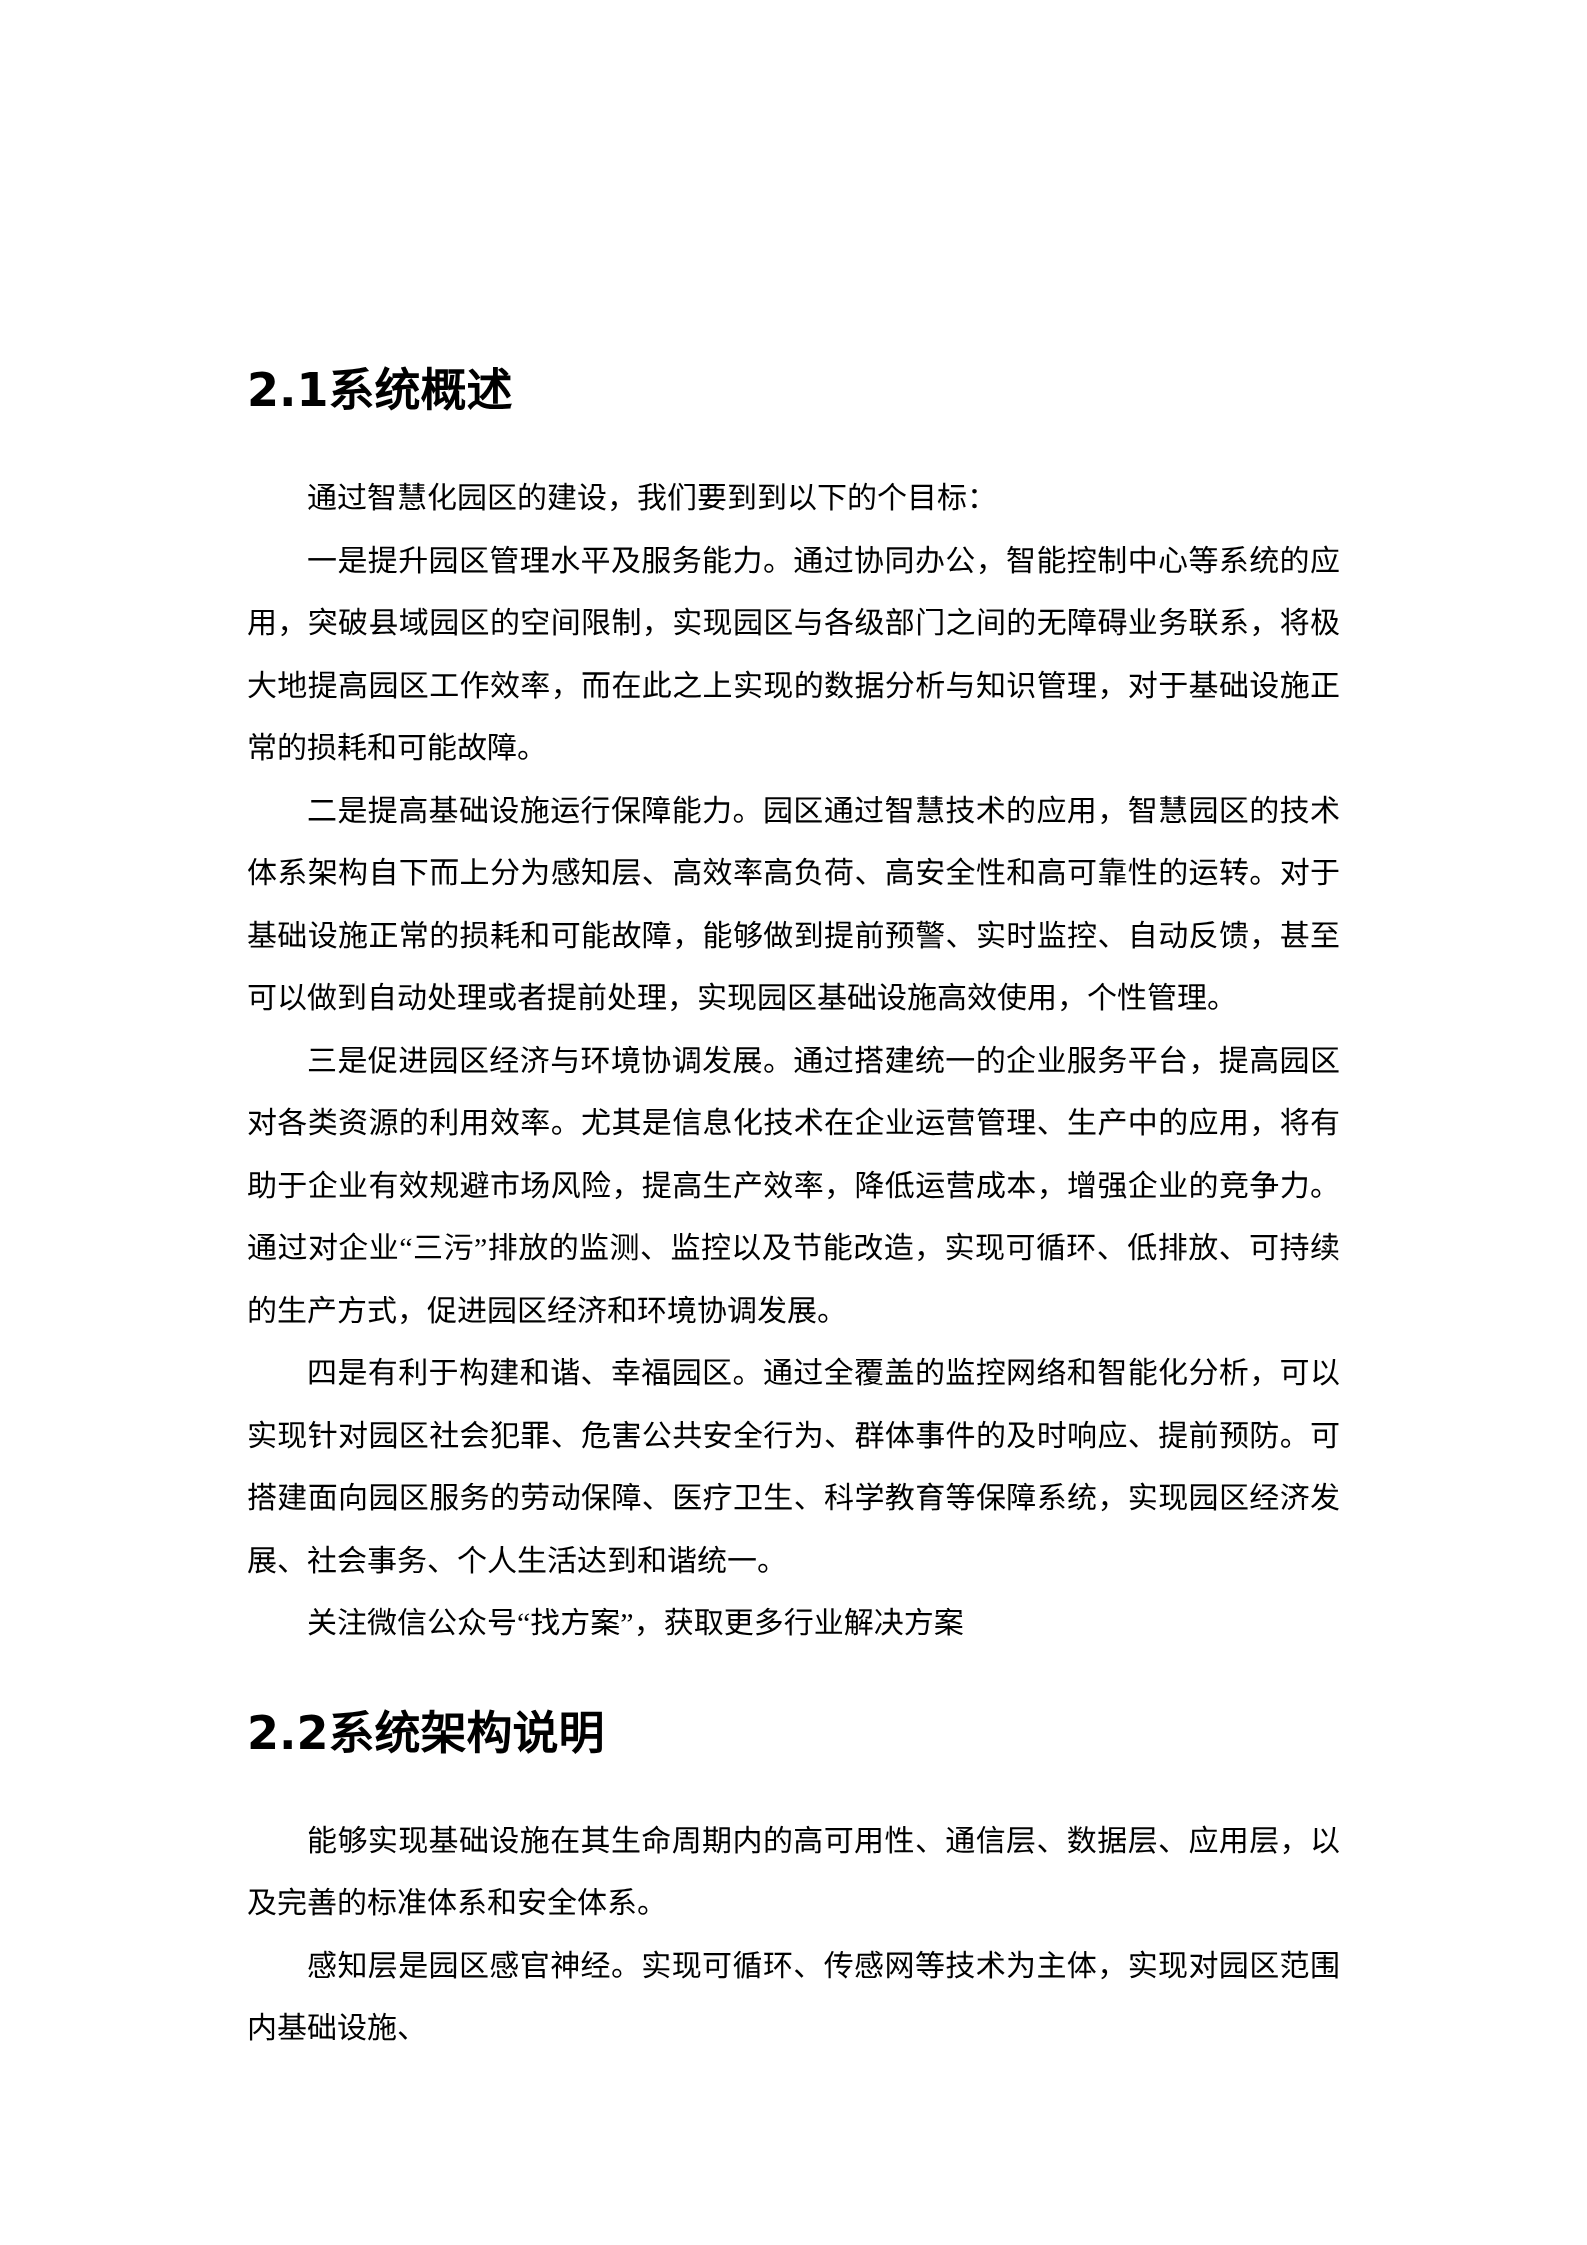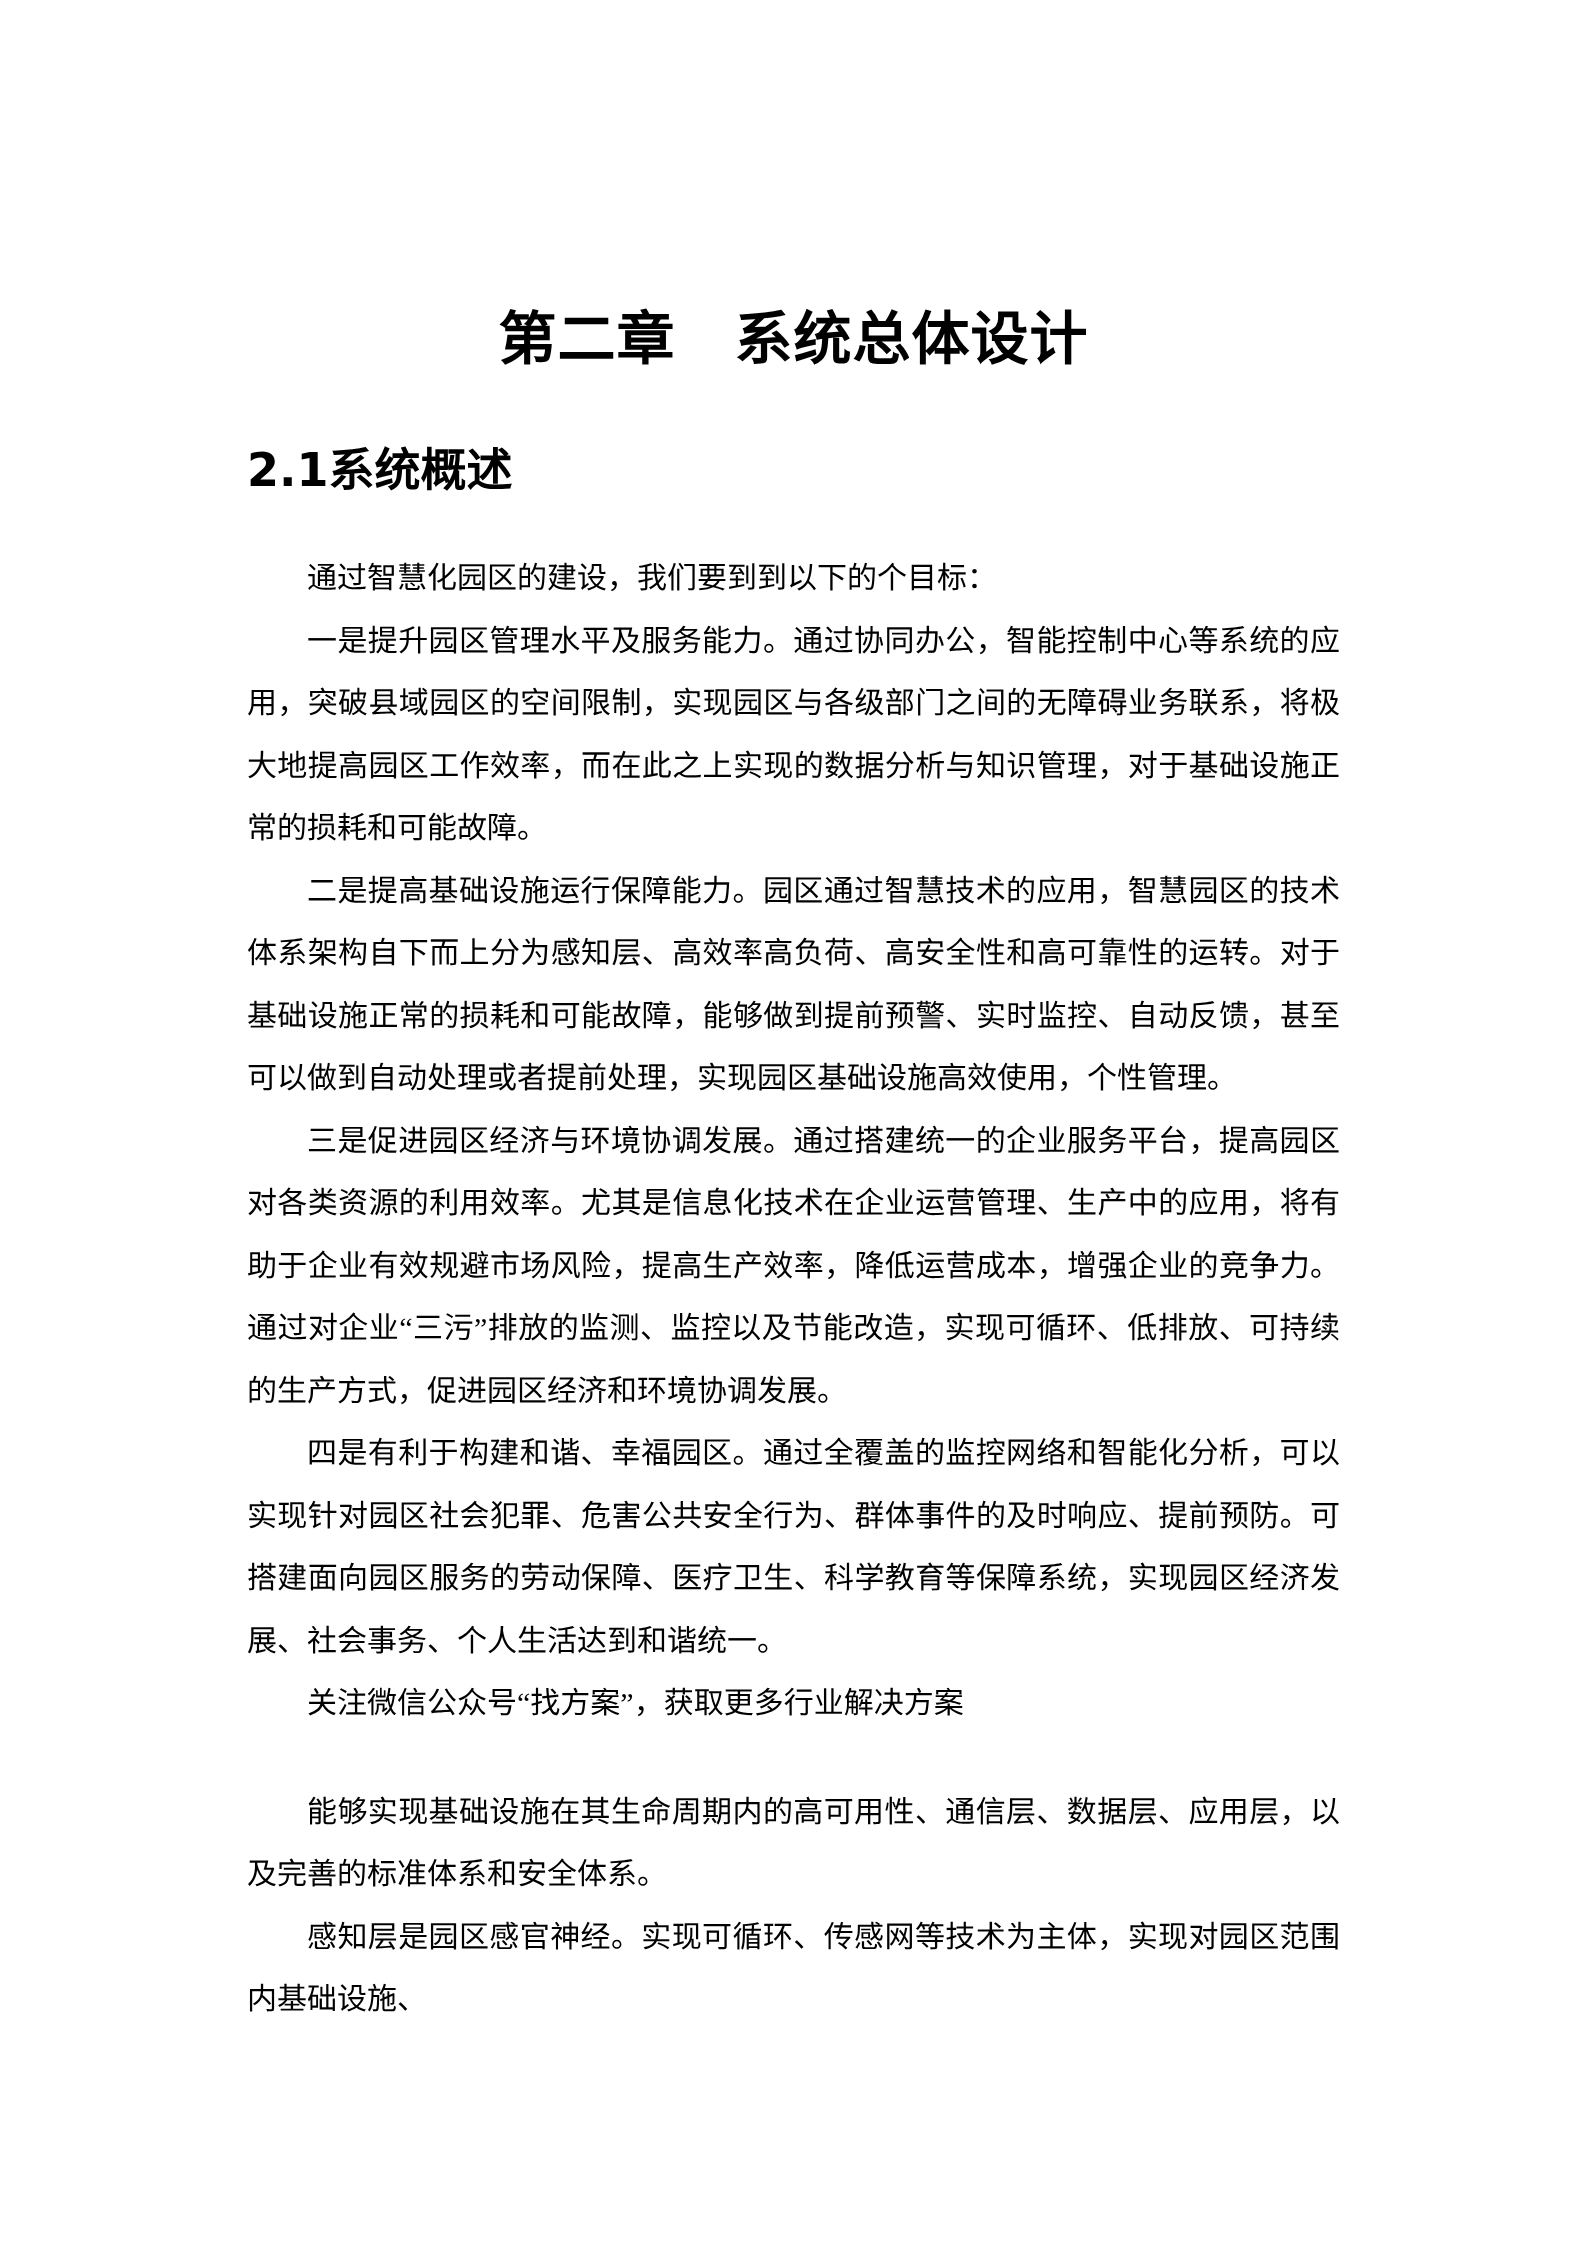--- a/index.html
+++ b/index.html
@@ -52,34 +52,34 @@
     line-height: 62.5px;
     text-align: justify;
     text-indent: 2em;
     word-break: break-all;
   }
 </style>
 </head>
 <body>
 
 <div class="page">
-  <h1 class="doc-title">第二章　系统总体设计</h1>
   <div id="sections">
   <section class="doc-section">
     <h2 class="section-heading"><span class="sec-num">2.1</span><span class="sec-title">系统概述</span></h2>
     <div class="section-paragraphs">
           <p class="para">通过智慧化园区的建设，我们要到到以下的个目标：</p>
           <p class="para">一是提升园区管理水平及服务能力。通过协同办公，智能控制中心等系统的应用，突破县域园区的空间限制，实现园区与各级部门之间的无障碍业务联系，将极大地提高园区工作效率，而在此之上实现的数据分析与知识管理，对于基础设施正常的损耗和可能故障。</p>
           <p class="para">二是提高基础设施运行保障能力。园区通过智慧技术的应用，智慧园区的技术体系架构自下而上分为感知层、高效率高负荷、高安全性和高可靠性的运转。对于基础设施正常的损耗和可能故障，能够做到提前预警、实时监控、自动反馈，甚至可以做到自动处理或者提前处理，实现园区基础设施高效使用，个性管理。</p>
           <p class="para">三是促进园区经济与环境协调发展。通过搭建统一的企业服务平台，提高园区对各类资源的利用效率。尤其是信息化技术在企业运营管理、生产中的应用，将有助于企业有效规避市场风险，提高生产效率，降低运营成本，增强企业的竞争力。通过对企业“三污”排放的监测、监控以及节能改造，实现可循环、低排放、可持续的生产方式，促进园区经济和环境协调发展。</p>
           <p class="para">四是有利于构建和谐、幸福园区。通过全覆盖的监控网络和智能化分析，可以实现针对园区社会犯罪、危害公共安全行为、群体事件的及时响应、提前预防。可搭建面向园区服务的劳动保障、医疗卫生、科学教育等保障系统，实现园区经济发展、社会事务、个人生活达到和谐统一。</p>
           <p class="para">关注微信公众号“找方案”，获取更多行业解决方案</p>
         </div>
   </section>
 
   <section class="doc-section">
+    <h2 class="section-heading"><span class="sec-num">2.2</span><span class="sec-title">系统架构说明</span></h2>
     <div class="section-paragraphs">
           <p class="para">能够实现基础设施在其生命周期内的高可用性、通信层、数据层、应用层，以及完善的标准体系和安全体系。</p>
           <p class="para">感知层是园区感官神经。实现可循环、传感网等技术为主体，实现对园区范围内基础设施、</p>
         </div>
   </section>
 </div>
 </div>
 
 </body></html>

